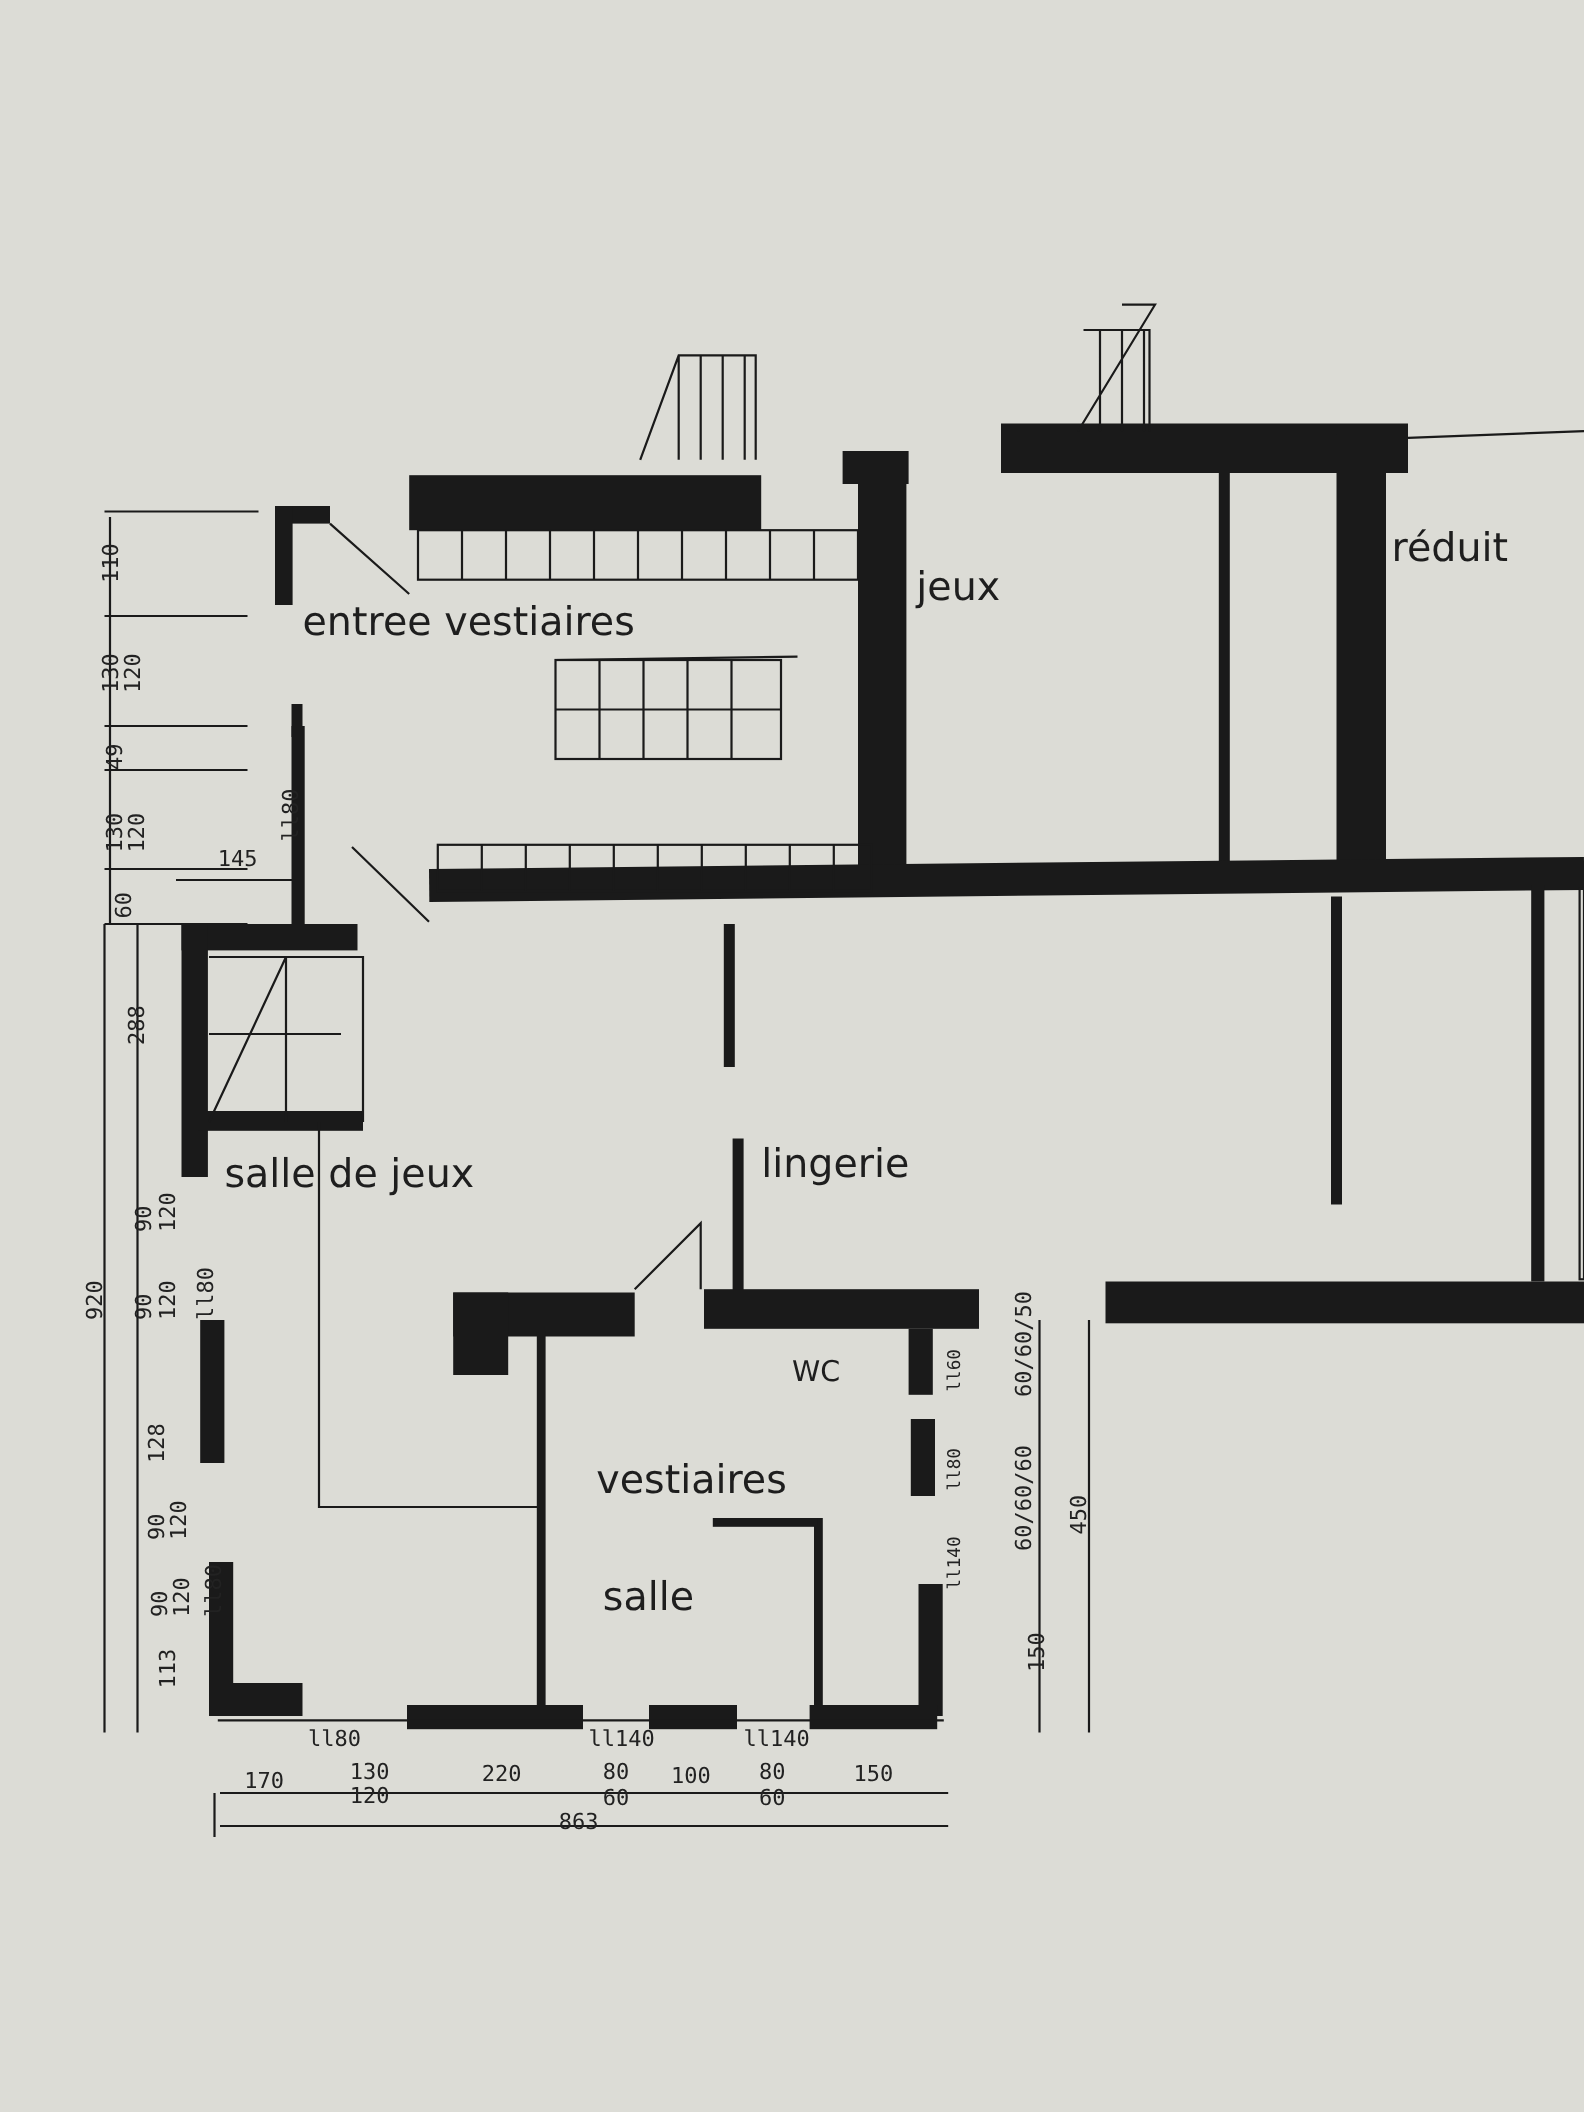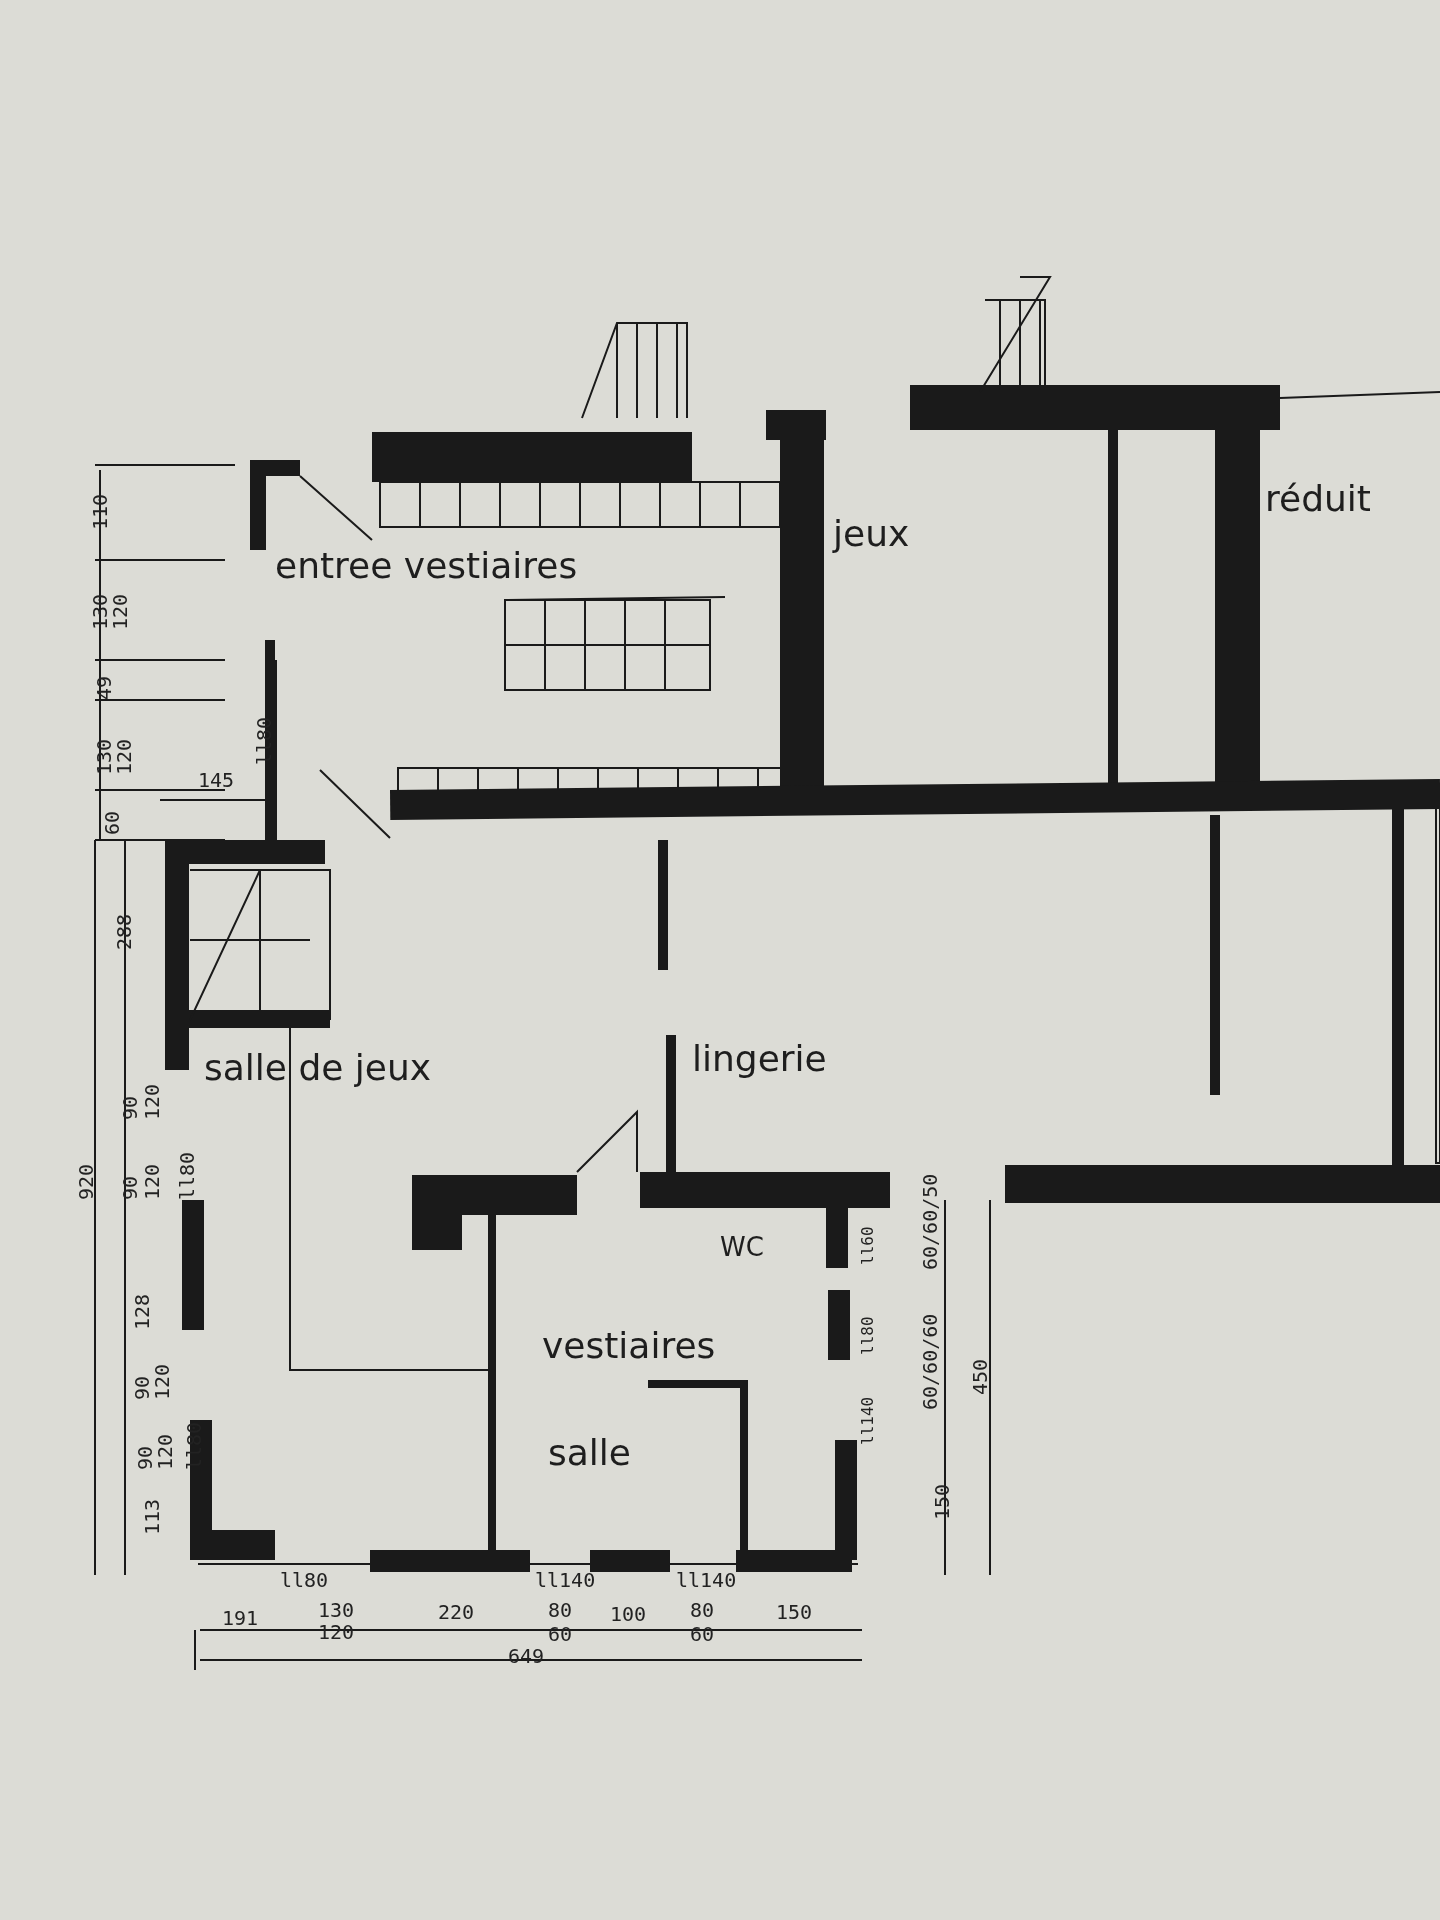--- a/index.html
+++ b/index.html
@@ -86,31 +86,31 @@
 
 <div class="lbl" style="left:275px;top:545px">entree vestiaires</div>
 <div class="lbl" style="left:833px;top:513px">jeux</div>
 <div class="lbl" style="left:1265px;top:478px">réduit</div>
 <div class="lbl" style="left:204px;top:1047px">salle de jeux</div>
 <div class="lbl" style="left:692px;top:1038px">lingerie</div>
 <div class="lbl" style="left:542px;top:1325px">vestiaires</div>
 <div class="lbl" style="left:548px;top:1432px">salle</div>
 <div class="lbl" style="left:720px;top:1232px;font-size:26px">WC</div>
 
-<div class="dim" style="left:222px;top:1606px">191</div>
+<div class="dim" style="left:222px;top:1606px">170</div>
 <div class="dim" style="left:318px;top:1598px">130</div>
 <div class="dim" style="left:318px;top:1620px">120</div>
 <div class="dim" style="left:438px;top:1600px">220</div>
 <div class="dim" style="left:548px;top:1598px">80</div>
 <div class="dim" style="left:548px;top:1622px">60</div>
 <div class="dim" style="left:610px;top:1602px">100</div>
 <div class="dim" style="left:690px;top:1598px">80</div>
 <div class="dim" style="left:690px;top:1622px">60</div>
 <div class="dim" style="left:776px;top:1600px">150</div>
-<div class="dim" style="left:508px;top:1644px">649</div>
+<div class="dim" style="left:508px;top:1644px">863</div>
 <div class="dim" style="left:280px;top:1568px">ll80</div>
 <div class="dim" style="left:535px;top:1568px">ll140</div>
 <div class="dim" style="left:676px;top:1568px">ll140</div>
 
 <div class="dim vdim" style="left:88px;top:530px">110</div>
 <div class="dim vdim" style="left:88px;top:630px">130</div>
 <div class="dim vdim" style="left:108px;top:630px">120</div>
 <div class="dim vdim" style="left:92px;top:700px">49</div>
 <div class="dim vdim" style="left:92px;top:775px">130</div>
 <div class="dim vdim" style="left:112px;top:775px">120</div>

